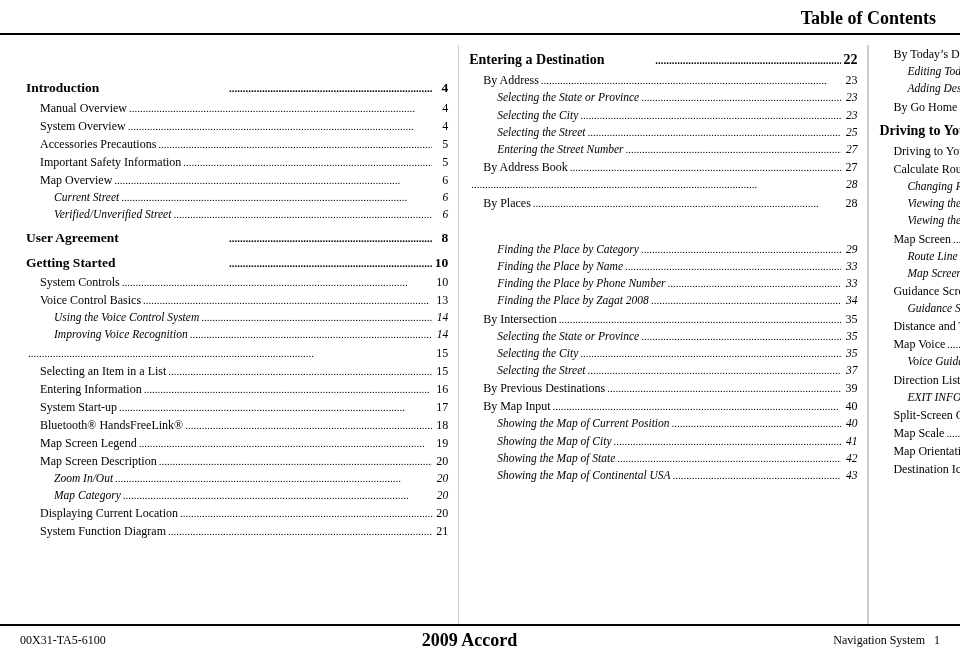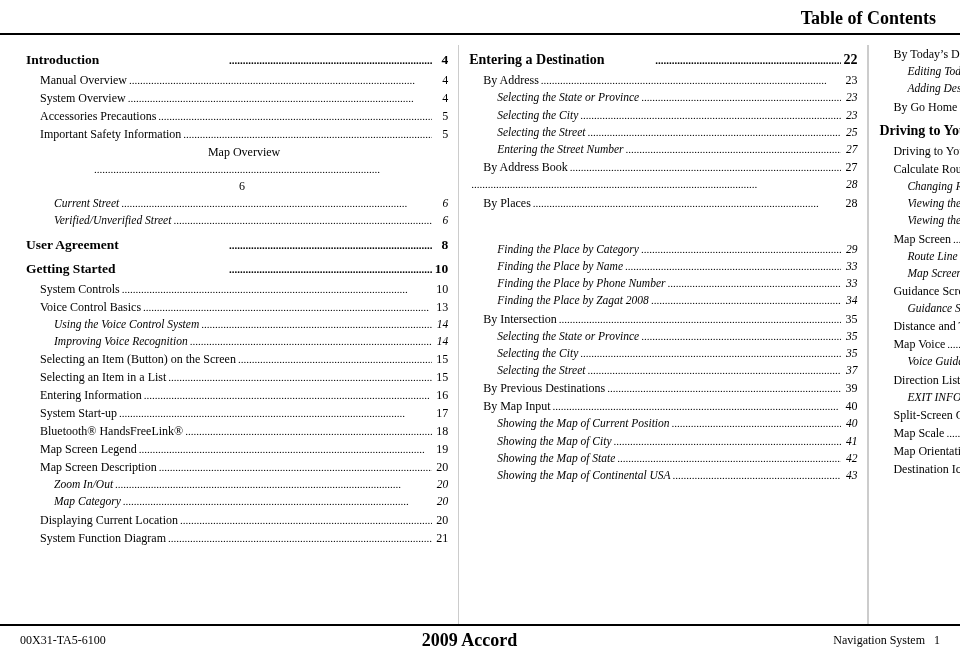--- a/index.html
+++ b/index.html
@@ -80,21 +80,21 @@
 
 <div class="page-container">
   <div class="header">
     <span>Table of Contents</span>
   </div>
 
   <div class="content-area">
 
     <div class="col" id="col1">
         <div style="font-weight: bold; font-size: 13.5px; margin-top: 5px; margin-bottom: 1px; display: flex; justify-content: space-between; align-items: baseline;">
-          <span style="flex: 1 1 0%;">Introduction</span>
+          <span style="flex: 1 1 0%; margin-top: 28px;">Introduction</span>
           <span style="flex: 1 1 0%; overflow: hidden; white-space: nowrap; padding: 0px 2px; font-size: 11px;"> ........................................................................................................</span>
           <span style="min-width: 16px; text-align: right; font-weight: bold;">4</span>
         </div>
         <div style="display: flex; align-items: baseline; line-height: 1.5;">
           <span style="padding-left: 14px; white-space: normal; flex-shrink: 0; font-size: 12px;">Manual Overview</span>
           <span style="flex: 1 1 0%; overflow: hidden; white-space: nowrap; padding: 0px 2px; font-size: 11px;"> ........................................................................................................</span>
           <span style="min-width: 16px; text-align: right; flex-shrink: 0;">4</span>
         </div>
         <div style="display: flex; align-items: baseline; line-height: 1.5;">
           <span style="padding-left: 14px; white-space: normal; flex-shrink: 0; font-size: 12px;">System Overview</span>
@@ -104,21 +104,21 @@
         <div style="display: flex; align-items: baseline; line-height: 1.5;">
           <span style="padding-left: 14px; white-space: normal; flex-shrink: 0; font-size: 12px;">Accessories Precautions</span>
           <span style="flex: 1 1 0%; overflow: hidden; white-space: nowrap; padding: 0px 2px; font-size: 11px;"> ........................................................................................................</span>
           <span style="min-width: 16px; text-align: right; flex-shrink: 0;">5</span>
         </div>
         <div style="display: flex; align-items: baseline; line-height: 1.5;">
           <span style="padding-left: 14px; white-space: normal; flex-shrink: 0; font-size: 12px;">Important Safety Information</span>
           <span style="flex: 1 1 0%; overflow: hidden; white-space: nowrap; padding: 0px 2px; font-size: 11px;"> ........................................................................................................</span>
           <span style="min-width: 16px; text-align: right; flex-shrink: 0;">5</span>
         </div>
-        <div style="display: flex; align-items: center; line-height: 1.5; flex-direction: column;">
+        <div style="display: flex; align-items: flex-end; line-height: 1.5;">
           <span style="padding-left: 14px; white-space: normal; flex-shrink: 0; font-size: 12px;">Map Overview</span>
           <span style="flex: 1 1 0%; overflow: hidden; white-space: nowrap; padding: 0px 2px; font-size: 11px;"> ........................................................................................................</span>
           <span style="min-width: 16px; text-align: right; flex-shrink: 0;">6</span>
         </div>
         <div style="display: flex; align-items: baseline; line-height: 1.5;">
           <span style="padding-left: 28px; white-space: normal; flex-shrink: 0; font-style: italic; font-size: 11.5px;">Current Street</span>
           <span style="flex: 1 1 0%; overflow: hidden; white-space: nowrap; padding: 0px 2px; font-size: 11px;"> ........................................................................................................</span>
           <span style="min-width: 16px; text-align: right; flex-shrink: 0; font-style: italic; font-size: 11.5px;">6</span>
         </div>
         <div style="display: flex; align-items: baseline; line-height: 1.5;">
@@ -150,21 +150,20 @@
           <span style="padding-left: 28px; white-space: normal; flex-shrink: 0; font-style: italic; font-size: 11.5px;">Using the Voice Control System</span>
           <span style="flex: 1 1 0%; overflow: hidden; white-space: nowrap; padding: 0px 2px; font-size: 11px;"> ........................................................................................................</span>
           <span style="min-width: 16px; text-align: right; flex-shrink: 0; font-style: italic; font-size: 11.5px;">14</span>
         </div>
         <div style="display: flex; align-items: baseline; line-height: 1.5;">
           <span style="padding-left: 28px; white-space: normal; flex-shrink: 0; font-style: italic; font-size: 11.5px;">Improving Voice Recognition</span>
           <span style="flex: 1 1 0%; overflow: hidden; white-space: nowrap; padding: 0px 2px; font-size: 11px;"> ........................................................................................................</span>
           <span style="min-width: 16px; text-align: right; flex-shrink: 0; font-style: italic; font-size: 11.5px;">14</span>
         </div>
         <div style="display: flex; align-items: baseline; line-height: 1.5;">
-          <span style="padding-left: 14px; white-space: normal; flex-shrink: 0; font-size: 12px;">Selecting an Item (Button) on the Screen</span>
           <span style="flex: 1 1 0%; overflow: hidden; white-space: nowrap; padding: 0px 2px; font-size: 11px;"> ........................................................................................................</span>
           <span style="min-width: 16px; text-align: right; flex-shrink: 0;">15</span>
         </div>
         <div style="display: flex; align-items: baseline; line-height: 1.5;">
           <span style="padding-left: 14px; white-space: normal; flex-shrink: 0; font-size: 12px;">Selecting an Item in a List</span>
           <span style="flex: 1 1 0%; overflow: hidden; white-space: nowrap; padding: 0px 2px; font-size: 11px;"> ........................................................................................................</span>
           <span style="min-width: 16px; text-align: right; flex-shrink: 0;">15</span>
         </div>
         <div style="display: flex; align-items: baseline; line-height: 1.5;">
           <span style="padding-left: 14px; white-space: normal; flex-shrink: 0; font-size: 12px;">Entering Information</span>

